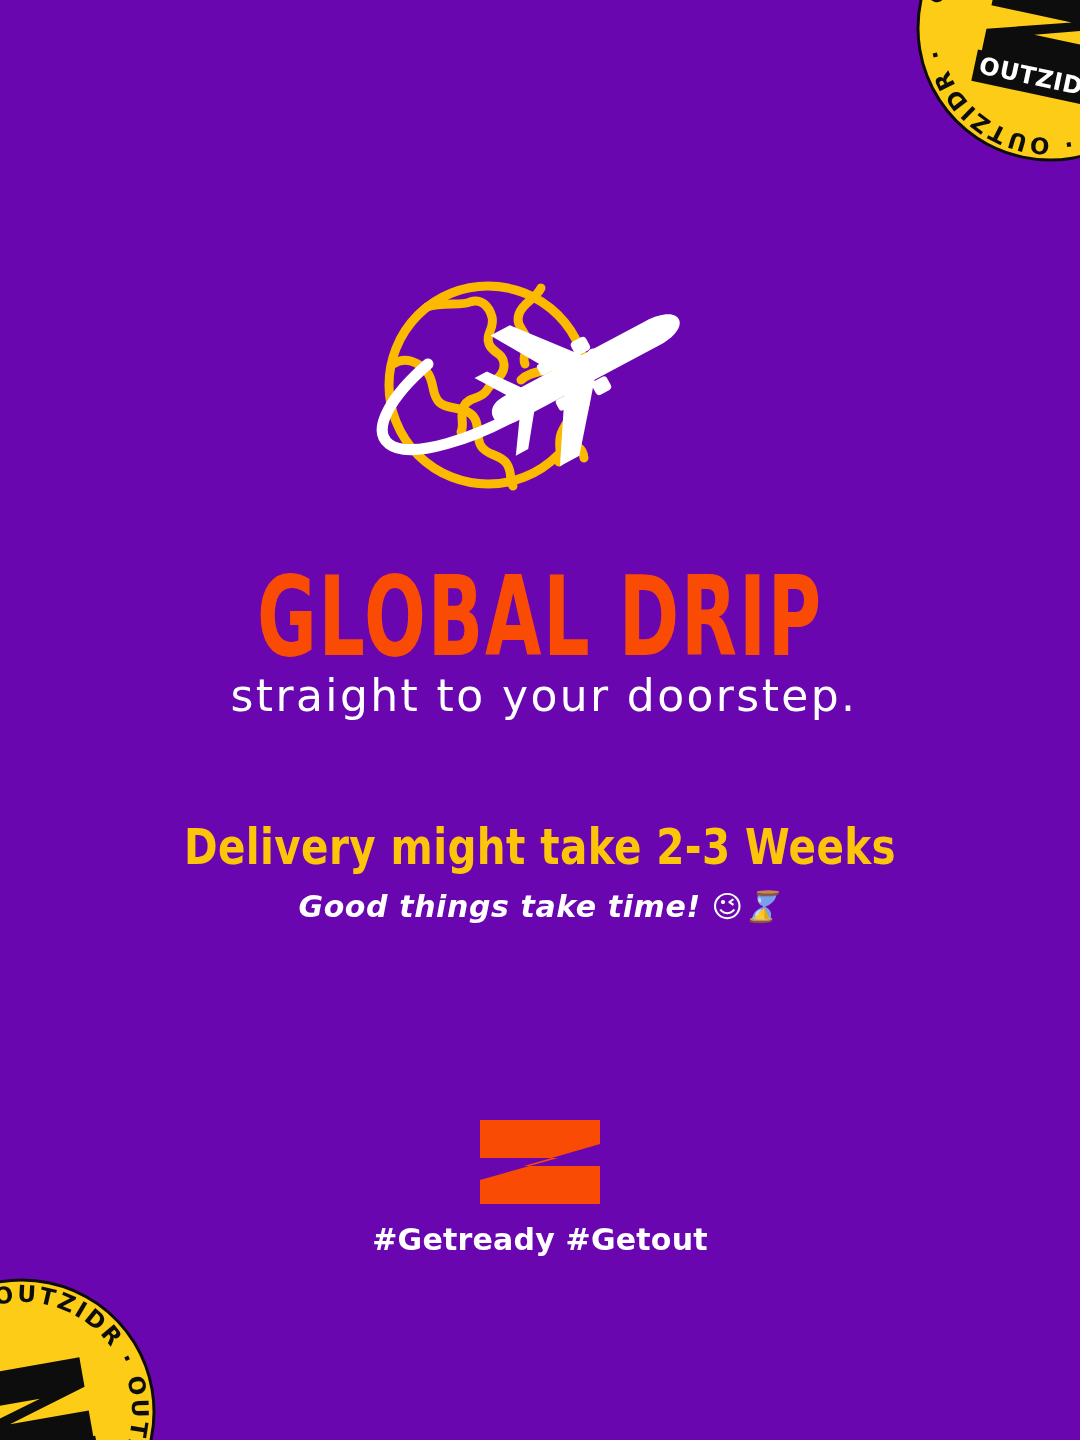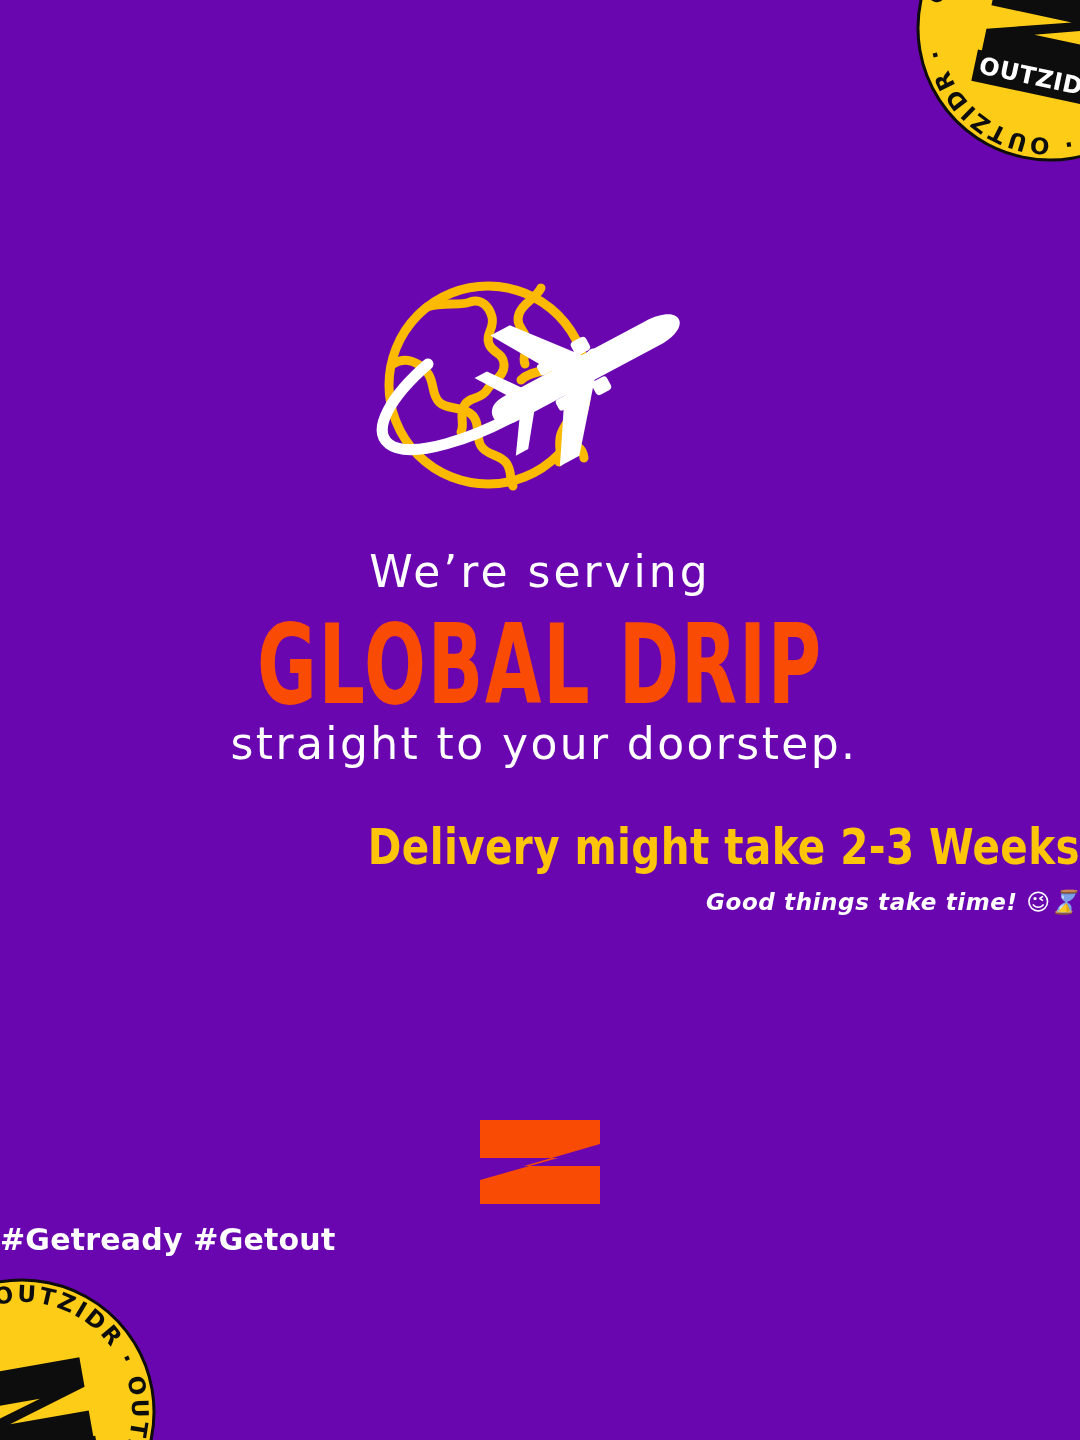--- a/index.html
+++ b/index.html
@@ -85,50 +85,50 @@
     line-height: 1.1;
     margin: 22px 0 0 8px;
     font-family: "DejaVu Sans", sans-serif;
   }
 
   .delivery {
     position: absolute;
     left: 0;
     right: 0;
     top: 820px;
-    text-align: right;
+    text-align: center;
   }
   .delivery-main {
     color: #fdc50a;
     font-size: 45px;
     font-weight: 700;
     letter-spacing: 0.4px;
     line-height: 1.05;
     margin: 0;
     font-family: "DejaVu Sans Condensed", "Liberation Sans Narrow", "Liberation Sans", sans-serif;
     transform: scaleY(1.12);
     transform-origin: center top;
   }
   .delivery-sub {
     color: #ffffff;
-    font-size: 23px;
+    font-size: 30px;
     font-weight: 700;
     font-style: italic;
     letter-spacing: 0.6px;
     margin: 22px 0 0 0;
     font-family: "DejaVu Sans", sans-serif;
   }
 
   
   .footer {
     position: absolute;
     left: 0;
     right: 0;
     top: 1118px;
-    text-align: left;
+    text-align: center;
   }
   .footer-mark {
     display: flex;
     justify-content: center;
   }
   .footer-mark svg { display: block; width: 124px; height: 88px; }
   .hashtags {
     color: #ffffff;
     font-size: 30px;
     font-weight: 700;
@@ -203,21 +203,20 @@
 
         <rect x="-4" y="-30" width="17" height="15" rx="4"></rect>
         <rect x="-4" y="15" width="17" height="15" rx="4"></rect>
         <rect x="-44" y="-26" width="13" height="12" rx="3"></rect>
         <rect x="-44" y="14" width="13" height="12" rx="3"></rect>
       </g>
     </svg>
   </div>
 
   <div class="copy">
-    <p class="kicker">We’re serving</p>
     <p class="headline">GLOBAL DRIP</p>
     <p class="subline">straight to your doorstep.</p>
   </div>
 
   <div class="delivery">
     <p class="delivery-main">Delivery might take 2-3 Weeks</p>
     <p class="delivery-sub">Good things take time! 😉⌛</p>
   </div>
 
   <div class="footer">

